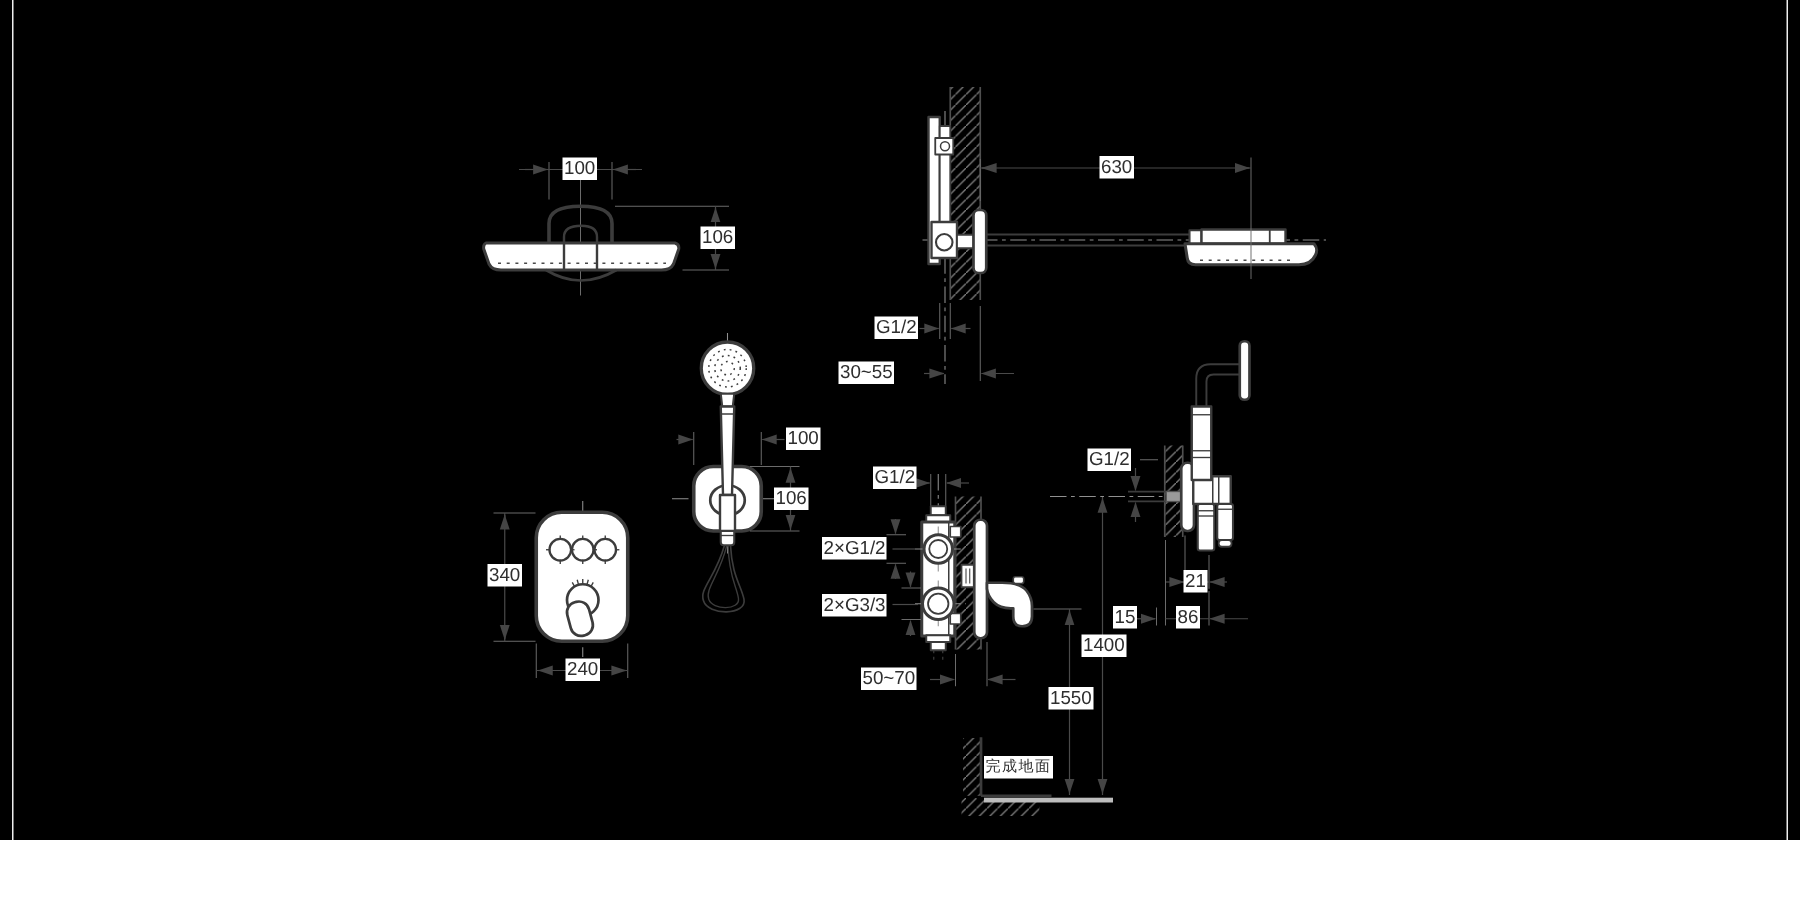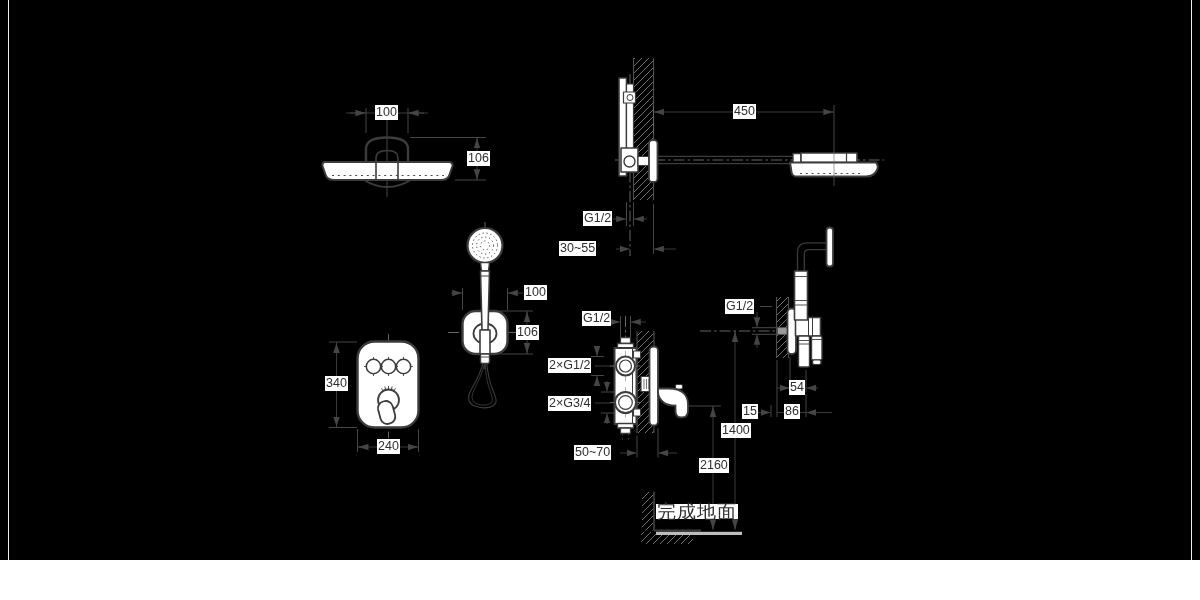--- a/index.html
+++ b/index.html
@@ -2,21 +2,21 @@
 <html><head>
 <meta charset="utf-8">
 <style>
   html,body{margin:0;padding:0;background:#fff;}
   #stage{position:relative;width:1200px;height:560px;background:#000000;overflow:hidden;
          font-family:"Liberation Sans", sans-serif;}
   #stage svg{position:absolute;left:0;top:0;}
   .edge{position:absolute;top:0;bottom:0;width:1px;background:#efefef;}
   .dim{position:absolute;font-size:12.5px;line-height:15px;color:#2e2e2e;background:#fff;
        padding:0 1px;white-space:nowrap;}
-  .floor-lbl{font-size:19px;letter-spacing:1px;color:#2e2e2e;}
+  .floor-lbl{font-size:10px;letter-spacing:1px;color:#2e2e2e;}
   
   .o{stroke:#3c3c3c;fill:none;stroke-linejoin:round;stroke-linecap:butt;}
   .f{fill:#fff;}
   .dimln{stroke:#4a4a4a;stroke-width:.8;fill:none;}
   .ext{stroke:#6e6e6e;stroke-width:.65;fill:none;}
   .cl{stroke:#909090;stroke-width:.7;stroke-dasharray:11 3 2.5 3;fill:none;}
   .spray{stroke:#4a4a4a;stroke-width:1;stroke-dasharray:2 3.8;fill:none;}
   .hedge{stroke:#4f4f4f;stroke-width:1.1;fill:none;}
 </style>
 </head>
@@ -281,31 +281,31 @@
       <line class="ext" x1="777" y1="360" x2="777" y2="417"></line>
       <line class="ext" x1="806" y1="394" x2="806" y2="417"></line>
       <line class="dimln" x1="758" y1="412.5" x2="770.2" y2="412.5" marker-end="url(#ah)"></line>
       <line class="dimln" x1="777" y1="412.5" x2="806" y2="412.5"></line>
       <line class="dimln" x1="832" y1="412.5" x2="806.8" y2="412.5" marker-end="url(#ah)"></line>
     </g>
   </svg>
 
   <span class="dim" style="left:375px;top:105px">100</span>
   <span class="dim" style="left:467px;top:151px">106</span>
-  <span class="dim" style="left:733px;top:104px">450</span>
+  <span class="dim" style="left:733px;top:104px">630</span>
   <span class="dim" style="left:583px;top:211px">G1/2</span>
   <span class="dim" style="left:559px;top:241px">30~55</span>
   <span class="dim" style="left:524px;top:285px">100</span>
   <span class="dim" style="left:516px;top:325px">106</span>
   <span class="dim" style="left:325px;top:376px">340</span>
   <span class="dim" style="left:377px;top:439px">240</span>
   <span class="dim" style="left:582px;top:311px">G1/2</span>
   <span class="dim" style="left:548px;top:358px">2×G1/2</span>
-  <span class="dim" style="left:548px;top:396px">2×G3/4</span>
+  <span class="dim" style="left:548px;top:396px">2×G3/3</span>
   <span class="dim" style="left:574px;top:445px">50~70</span>
-  <span class="dim" style="left:699px;top:458px">2160</span>
+  <span class="dim" style="left:699px;top:458px">1550</span>
   <span class="dim" style="left:721px;top:423px">1400</span>
   <span class="dim" style="left:725px;top:299px">G1/2</span>
-  <span class="dim" style="left:789px;top:380px">54</span>
+  <span class="dim" style="left:789px;top:380px">21</span>
   <span class="dim" style="left:742px;top:404px">15</span>
   <span class="dim" style="left:784px;top:404px">86</span>
   <span class="dim floor-lbl" style="left:656px;top:504px">完成地面</span>
 </div>
 
 </body></html>

